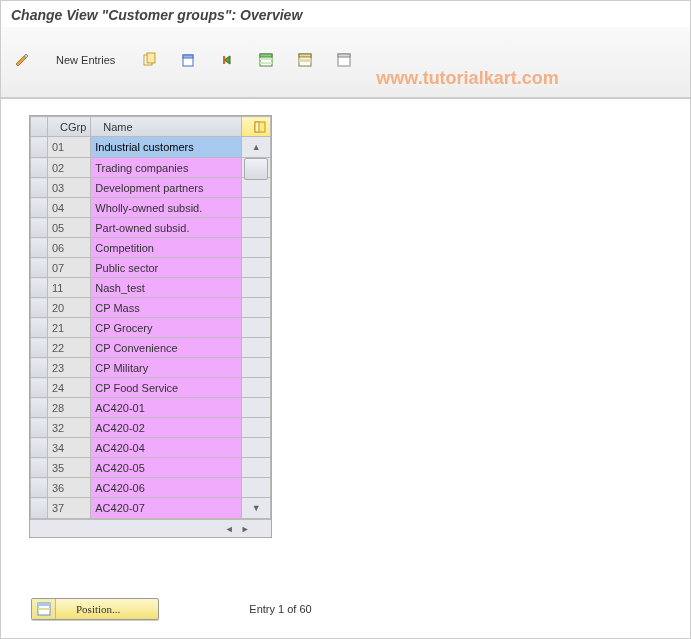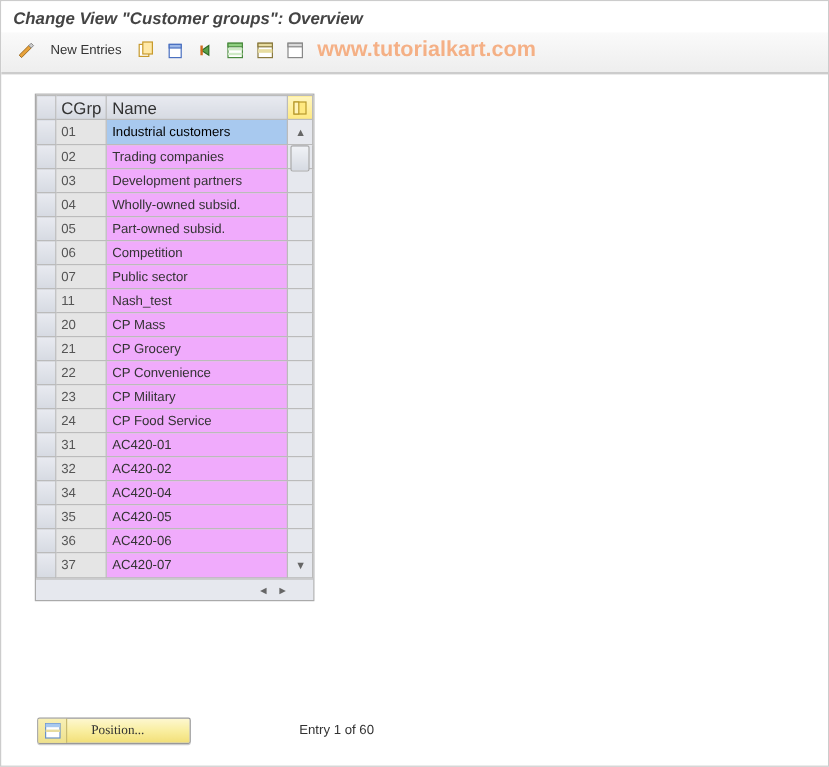--- a/index.html
+++ b/index.html
@@ -20,21 +20,21 @@
   }
   .title {
     font-size: 14px;
     font-weight: bold;
     font-style: italic;
     color: #444;
   }
   .toolbar {
     display: flex;
     align-items: center;
-    gap: 3px;
+    gap: 17px;
     padding: 4px 12px 8px 10px;
     border-bottom: 2px solid #ccc;
     background: linear-gradient(#fafafa,#eee);
   }
   .tb-btn {
     width: 22px;
     height: 20px;
     display: flex;
     align-items: center;
     justify-content: center;
@@ -47,20 +47,21 @@
     color: #333;
     padding: 0 6px;
   }
   .watermark {
     font-size: 18px;
     font-weight: bold;
     color: #f5a97a;
     opacity: 0.9;
     margin-left: 4px;
     letter-spacing: 0;
+    margin-top: 37px;
   }
   .content {
     padding: 16px 12px 12px 28px;
     position: relative;
   }
   .table-wrap {
     display: inline-block;
     border: 1px solid #aaa;
     background: #f5f6f8;
     position: relative;
@@ -74,21 +75,22 @@
     text-align: left;
     font-weight: normal;
     height: 20px;
     line-height: 18px;
     padding: 0 4px;
     white-space: nowrap;
   }
   th {
     background: linear-gradient(#e8eaf0, #d6dae2);
     color: #333;
-    font-size: 14px;
+    font-size: 11px;
+    padding-left: 12px;
   }
   .rowhdr {
     width: 16px;
     background: linear-gradient(#e8eaf0, #d6dae2);
     border: 1px solid #bbb;
   }
   .col-cgrp { width: 36px; }
   .col-name { width: 151px; }
   td.col-cgrp { background: #e5e5e5; color:#555;}
   td.col-name { background: #f0abfc; }
@@ -306,21 +308,21 @@
             <td class="vscroll"></td>
           </tr>
           <tr>
             <td class="rowhdr"></td>
             <td class="col-cgrp">24</td>
             <td class="col-name">CP Food Service</td>
             <td class="vscroll"></td>
           </tr>
           <tr>
             <td class="rowhdr"></td>
-            <td class="col-cgrp">31</td>
+            <td class="col-cgrp">28</td>
             <td class="col-name">AC420-01</td>
             <td class="vscroll"></td>
           </tr>
           <tr>
             <td class="rowhdr"></td>
             <td class="col-cgrp">32</td>
             <td class="col-name">AC420-02</td>
             <td class="vscroll"></td>
           </tr>
           <tr>

